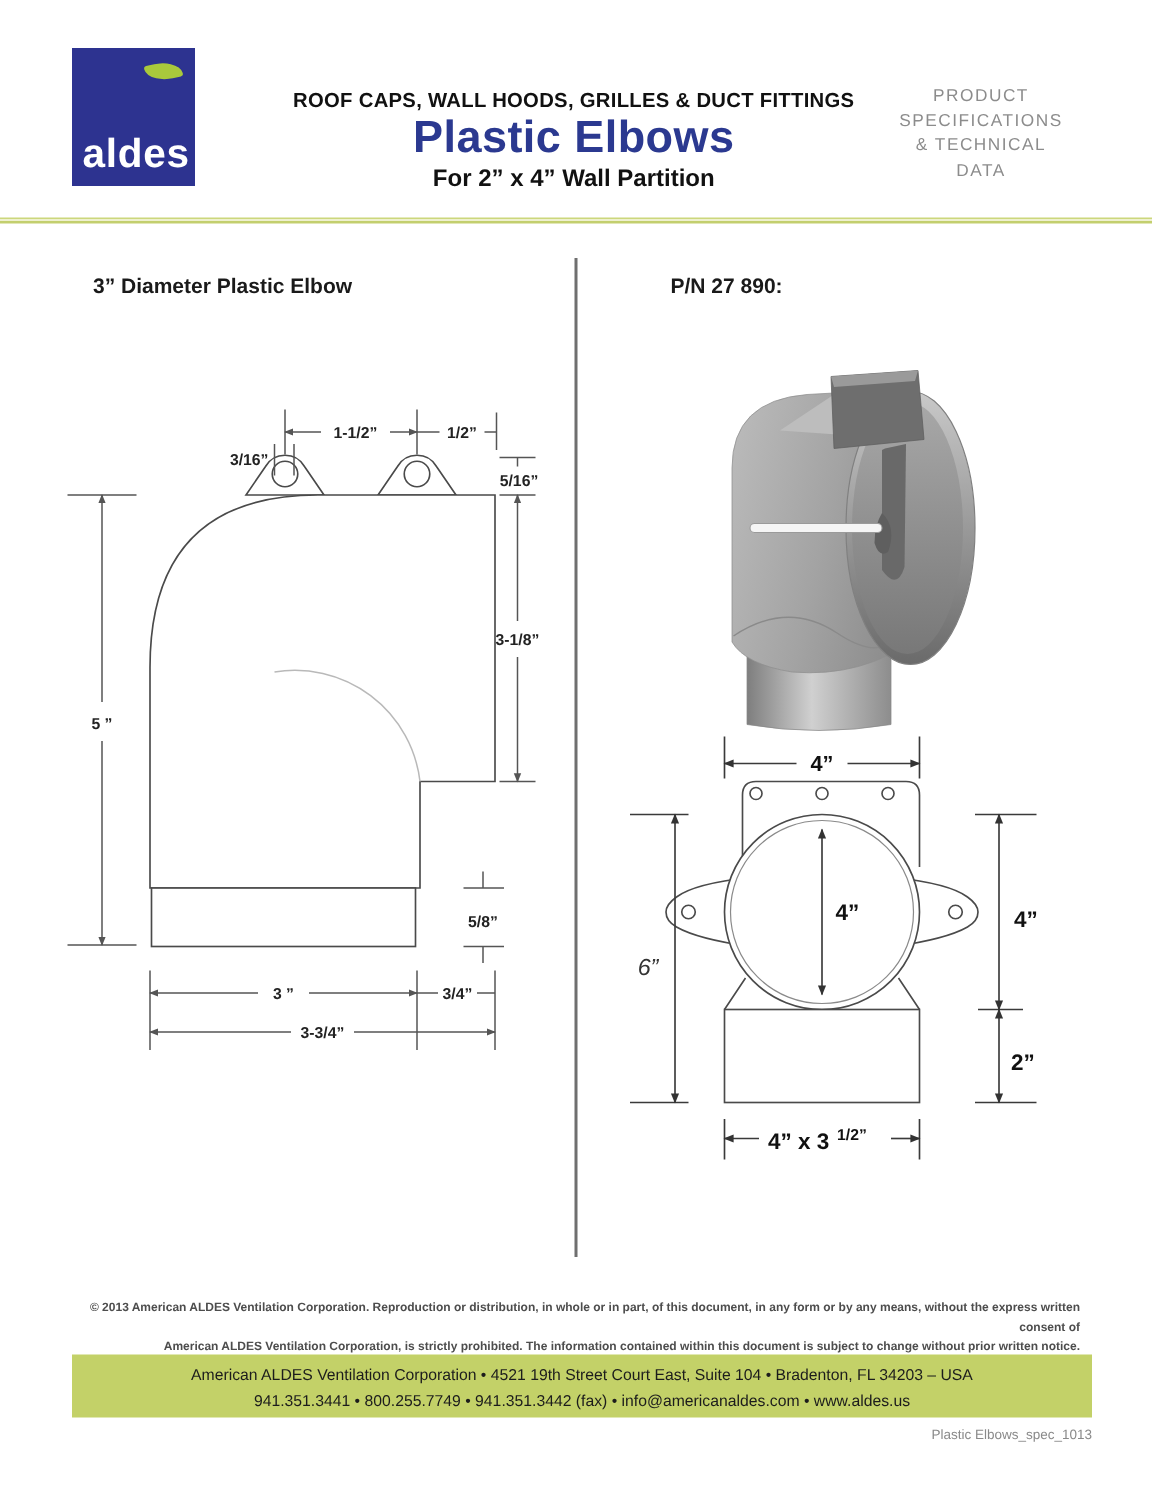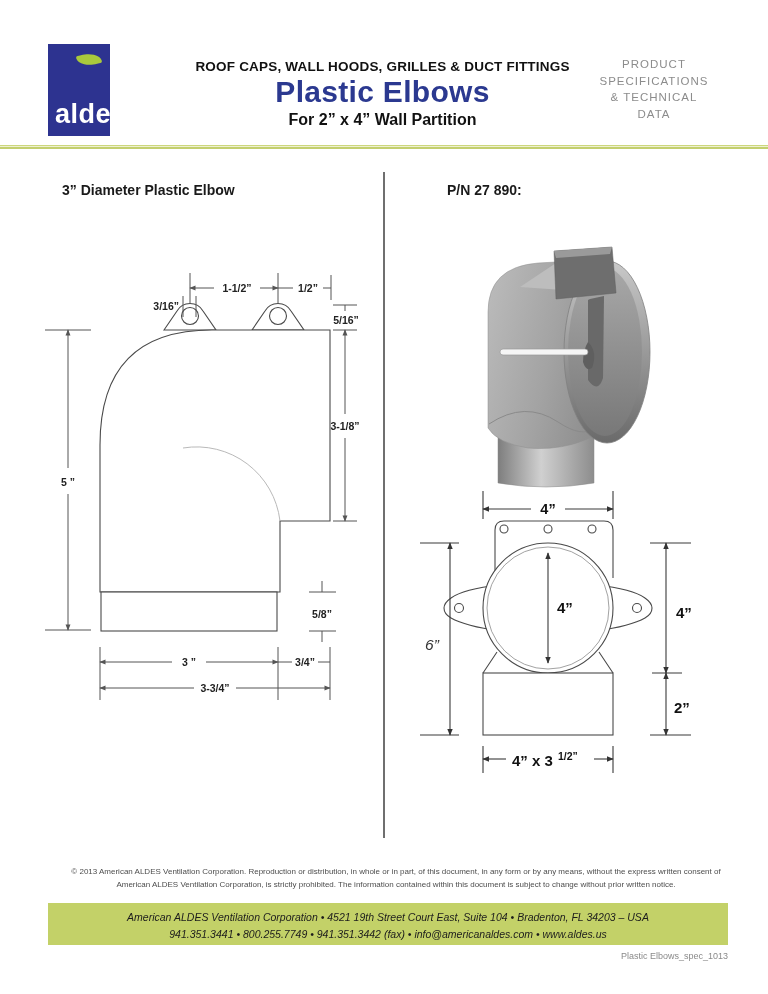--- a/index.html
+++ b/index.html
@@ -1,44 +1,44 @@
 <!DOCTYPE html>
 <html><head>
 <meta charset="utf-8">
 <style>
   html,body{margin:0;padding:0;background:#e8e8e8;}
   .page{position:relative;width:768px;height:994px;background:#ffffff;margin:0 auto;
         font-family:"Liberation Sans",sans-serif;overflow:hidden;}
   .abs{position:absolute;}
 
   
-  .logo{left:48px;top:44px;width:62px;height:92px;background:#2d3390;}
+  .logo{left:48px;top:32px;width:82px;height:92px;background:#2d3390;}
   .leaf{position:absolute;right:9px;top:9px;width:24px;height:13px;background:#a9c93c;
         border-radius:2px 95% 2px 95%;transform:rotate(-16deg);}
   .wordmark{position:absolute;left:7px;bottom:6px;color:#fff;font-size:27px;font-weight:bold;letter-spacing:.5px;}
   .hdr-center{left:160px;top:59px;width:445px;text-align:center;color:#111;}
   .hdr-cat{font-size:13.5px;font-weight:bold;letter-spacing:.2px;}
   .hdr-title{font-size:30px;font-weight:bold;color:#2b3990;margin-top:1px;letter-spacing:.3px;}
   .hdr-sub{font-size:16px;font-weight:bold;margin-top:2px;}
   .hdr-right{left:588px;top:56px;width:132px;text-align:center;color:#8c8c8c;
              font-size:11.5px;letter-spacing:1px;line-height:1.45;}
   .rule{left:0;top:145px;width:768px;height:4px;
         background:linear-gradient(180deg,#ccd77c 0 32%,#eef0cf 32% 62%,#c3cf6e 62% 100%);}
 
   
   .divider{left:383px;top:172px;width:2px;height:666px;background:#6f6f6f;}
   .sec-title{font-size:14px;font-weight:bold;color:#1a1a1a;line-height:1.45;}
   .sec-left{left:62px;top:180px;width:300px;}
   .sec-right{left:447px;top:180px;width:300px;}
 
   
-  .copyright{left:62px;top:866px;width:668px;text-align:center;color:#4d4d4d;
-             font-size:8px;line-height:1.6;}
+  .copyright{left:52px;top:866px;width:668px;text-align:right;color:#4d4d4d;
+             font-size:8px;line-height:1.6;font-weight:bold;}
   .greenbar{left:48px;top:903px;width:680px;height:42px;background:#c3d168;
-            text-align:center;color:#1c1c1c;font-size:10.5px;line-height:1.62;padding-top:6px;box-sizing:border-box;font-style:italic;}
+            text-align:center;color:#1c1c1c;font-size:10.5px;line-height:1.62;padding-top:6px;box-sizing:border-box;}
   .docid{right:40px;top:951px;font-size:9px;color:#8a8a8a;}
 
   svg text{font-family:"Liberation Sans",sans-serif;}
 </style>
 </head>
 <body>
 
 <div class="page">
 
   <div class="abs logo">

